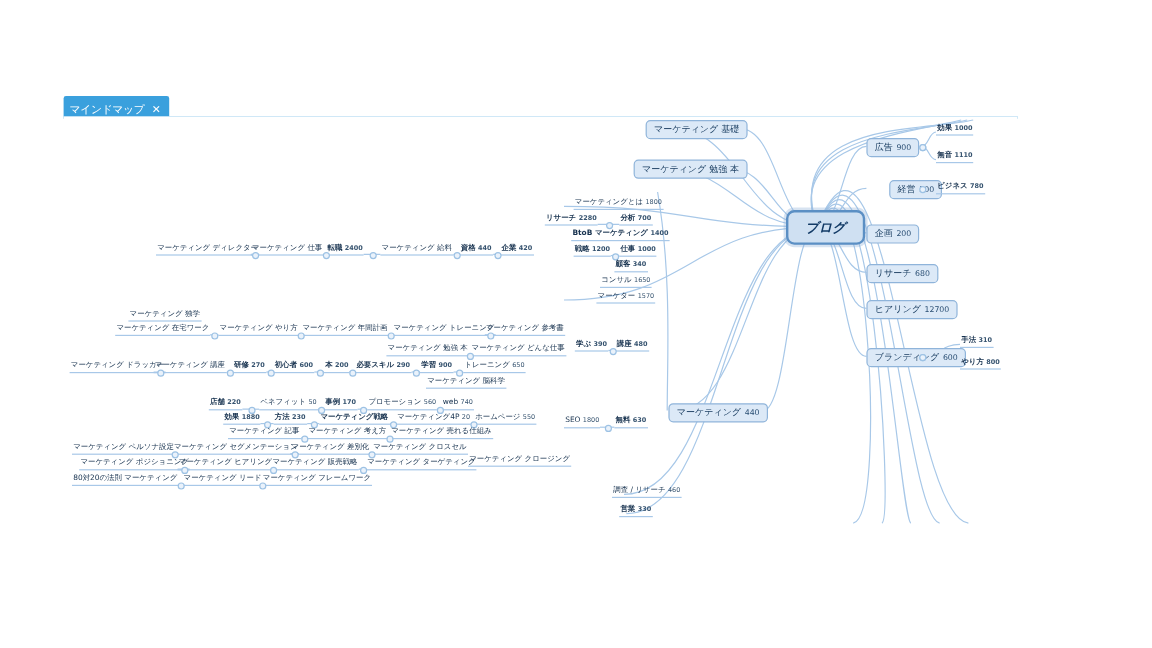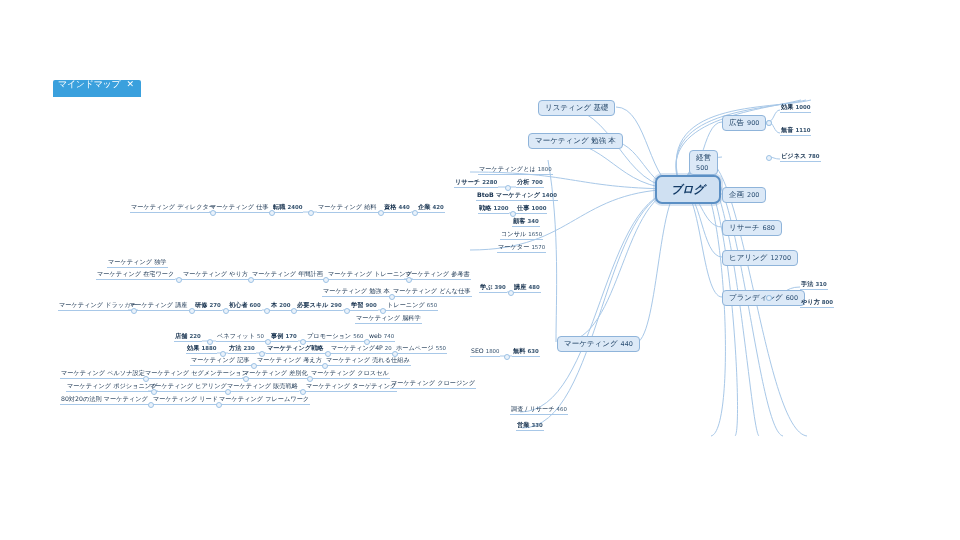--- a/index.html
+++ b/index.html
@@ -12,21 +12,21 @@
   #app{position:relative;width:960px;height:540px;}
 
   
   #tabbar{
     position:absolute;left:53px;top:80px;width:795px;height:17px;
     border-bottom:2px solid #3aa0dd;
   }
   #tab{
     position:absolute;left:0;top:0;height:17px;
     background:#3aa0dd;color:#ffffff;
-    display:flex;align-items:flex-start;gap:6px;
+    display:flex;align-items:flex-end;gap:6px;
     padding:0 7px 0 5px;
     font-size:9px;line-height:1;
     white-space:nowrap;
     border-radius:2px 2px 0 0;
   }
   #tab .tab-label{font-size:9px;letter-spacing:-.3px;}
   #tab .tab-close{font-size:9px;font-weight:bold;cursor:pointer;}
 
   
   #canvas{
@@ -175,21 +175,21 @@
         <div class="node tnode bold" style="left: 727px; top: 7px;">
           <span>効果</span>
           <span class="num">1000</span>
         </div>
         <div class="dot" style="left: 713px; top: 23px;"></div>
         <div class="node tnode bold" style="left: 727px; top: 30px;">
           <span>無音</span>
           <span class="num">1110</span>
         </div>
         <div class="dot" style="left: 713px; top: 23px;"></div>
-        <div class="node boxed" style="left: 636px; top: 53px; flex-direction: column;">
+        <div class="node boxed" style="left: 688px; top: 53px;">
           <span>経営</span>
           <span class="num">500</span>
         </div>
         <div class="node tnode bold" style="left: 727px; top: 56px;">
           <span>ビジネス</span>
           <span class="num">780</span>
         </div>
         <div class="dot" style="left: 713px; top: 58px;"></div>
         <div class="node boxed" style="left: 669px; top: 90px; text-align: center;">
           <span>企画</span>
@@ -211,21 +211,21 @@
           <span>手法</span>
           <span class="num">310</span>
         </div>
         <div class="dot" style="left: 713px; top: 198px;"></div>
         <div class="node tnode bold" style="left: 747px; top: 202px;">
           <span>やり方</span>
           <span class="num">800</span>
         </div>
         <div class="dot" style="left: 713px; top: 198px;"></div>
         <div class="node boxed" style="left: 485px; top: 3px;">
-          <span>リスティング 基礎</span>
+          <span>マーケティング 基礎</span>
         </div>
         <div class="node boxed" style="left: 475px; top: 36px;">
           <span>マーケティング 勉強 本</span>
         </div>
         <div class="node boxed" style="left: 504px; top: 239px; align-items: flex-end;">
           <span>マーケティング</span>
           <span class="num">440</span>
         </div>
         <div class="node tnode" style="left: 425px; top: 69px;">
           <span>マーケティングとは</span>

